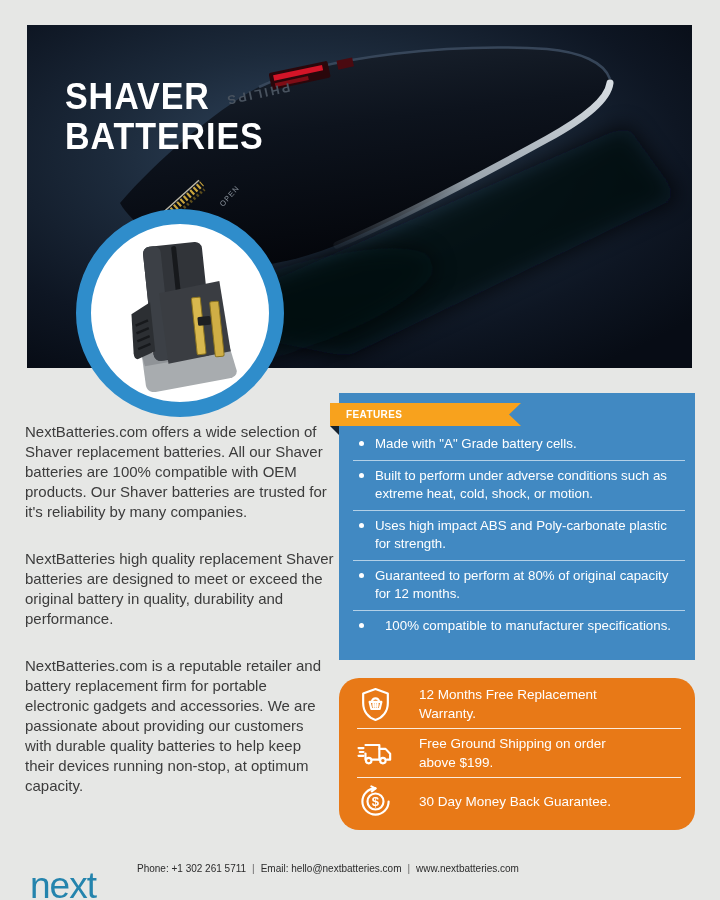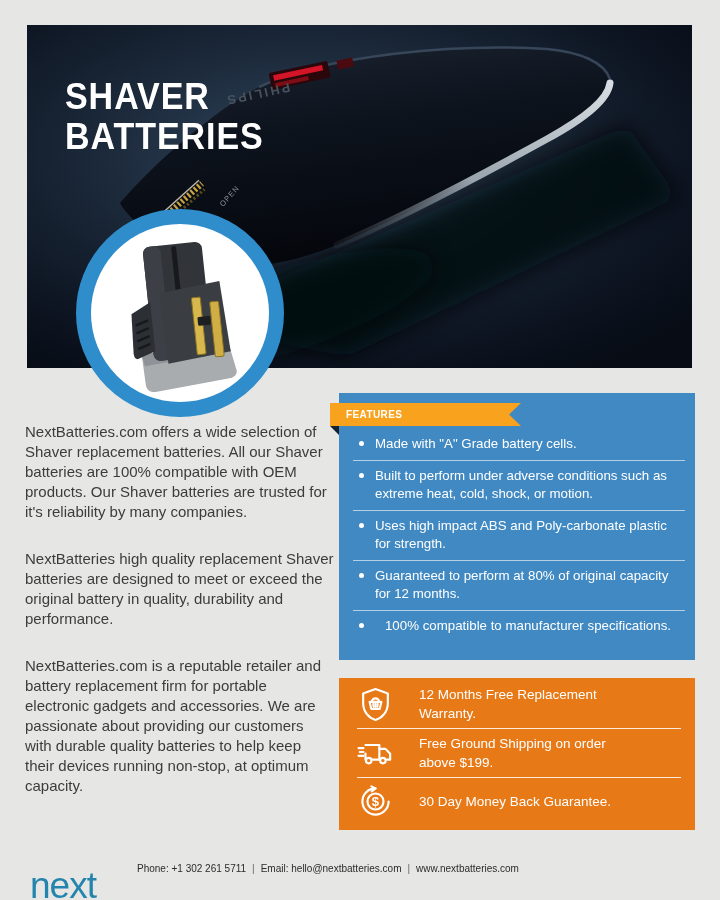--- a/index.html
+++ b/index.html
@@ -46,21 +46,21 @@
     display:flex;align-items:center;color:#fff;font-size:10px;font-weight:bold;letter-spacing:.4px;
     clip-path:polygon(0 0,100% 0,calc(100% - 12px) 50%,100% 100%,0 100%);
   }
   .ribbon-fold{
     position:absolute;left:330px;top:426px;width:9px;height:9px;background:#15222e;
     clip-path:polygon(0 0,100% 0,100% 100%);z-index:2;
   }
   
   .benefits-box{
     position:absolute;left:339px;top:678px;width:356px;height:152px;
-    background:var(--c-benefits_box);box-sizing:border-box;padding:2px 14px 16px 18px;color:#fff;
+    background:var(--c-benefits_box);box-sizing:border-box;padding:2px 14px 16px 18px;color:#fff;border-radius:20px;
   }
   .benefit-row{display:flex;align-items:center;padding:5px 0;border-bottom:1px solid rgba(255,255,255,.85);}
   .benefit-row:last-child{border-bottom:none;}
   .benefit-icon{flex:0 0 62px;display:flex;align-items:center;}
   .benefit-icon svg{width:37px;height:37px;}
   .benefit-text{margin:0;font-size:13.5px;line-height:19px;max-width:218px;}
   
   .logo{position:absolute;left:30px;top:833px;}
   .logo-next{font-size:37px;line-height:34px;font-weight:normal;letter-spacing:-1px;color:var(--c-logo_primary);margin-top:36px;}
   .logo-sub{font-size:9px;font-weight:bold;letter-spacing:4.2px;color:var(--c-logo_secondary);margin-top:1px;}

